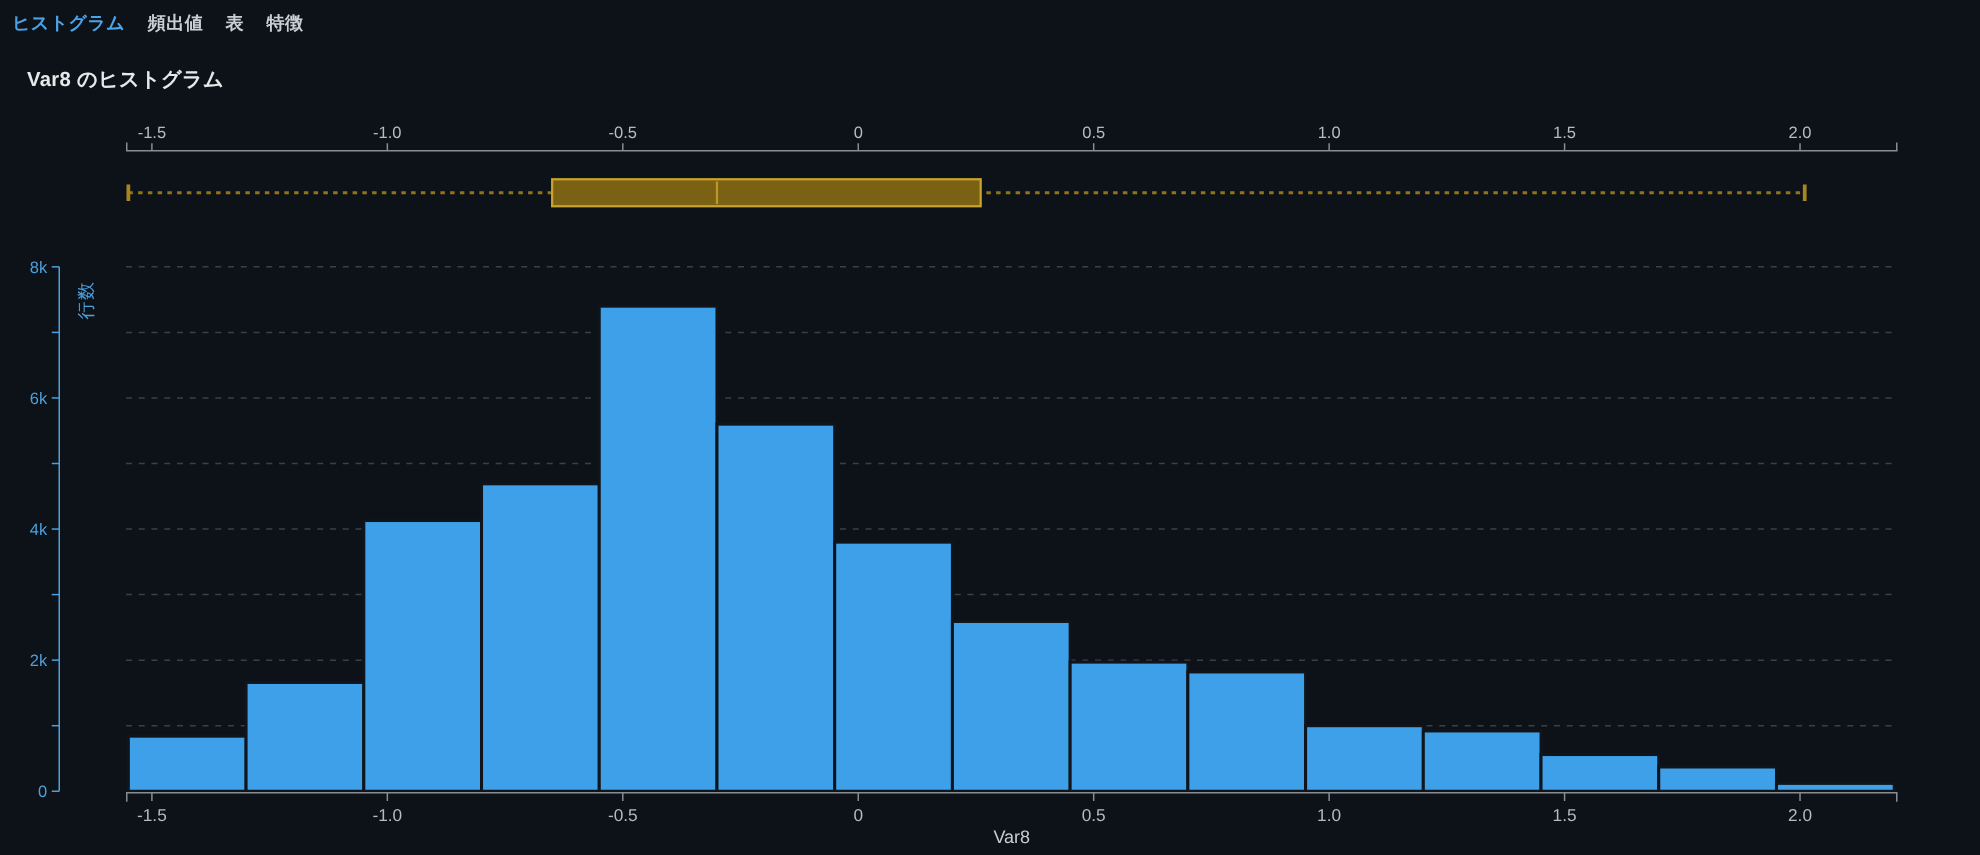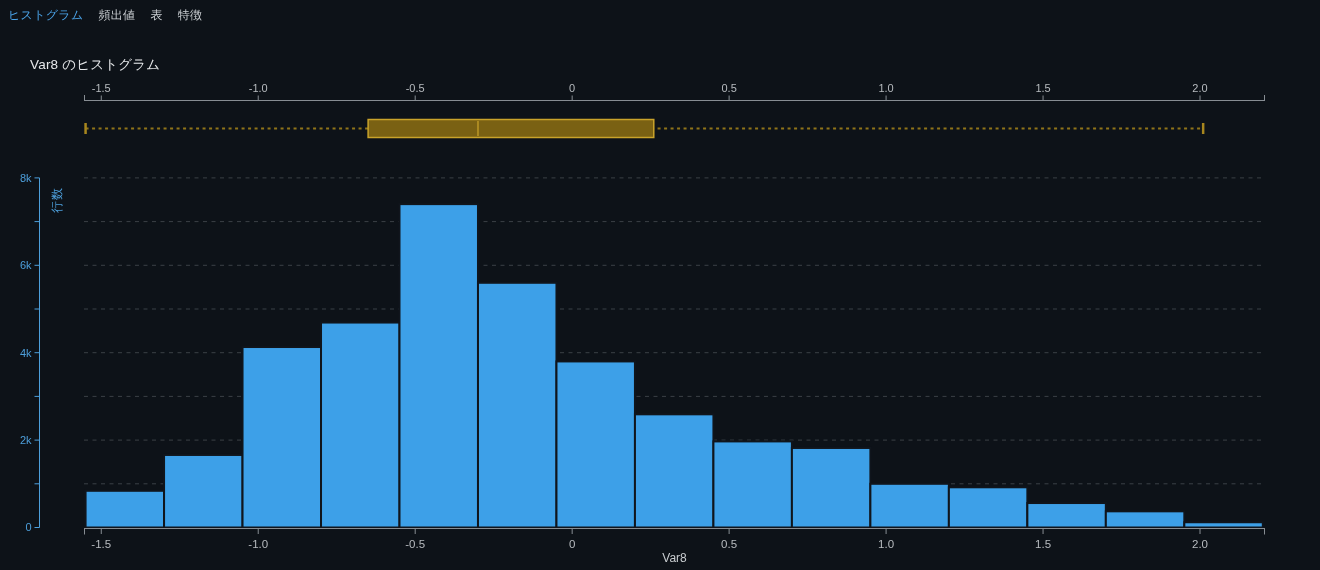--- a/index.html
+++ b/index.html
@@ -9,27 +9,27 @@
   body{
     width:1320px;height:570px;overflow:hidden;position:relative;
     background:var(--bg);
     font-family:"Liberation Sans","DejaVu Sans",sans-serif;
   }
   .tabs{
     position:absolute;top:7px;left:8px;display:flex;gap:15px;align-items:center;
     z-index:2;
   }
   .tab{
-    font-size:12px;font-weight:400;color:var(--inactive);cursor:pointer;
+    font-size:12px;font-weight:700;color:var(--inactive);cursor:pointer;
     letter-spacing:.3px;white-space:nowrap;
   }
   .tab.active{color:var(--accent);}
   .chart-title{
-    position:absolute;top:44px;left:18px;margin:12px;z-index:2;
-    font-size:13.5px;font-weight:400;color:var(--title);letter-spacing:.2px;
+    position:absolute;top:44px;left:18px;margin:0;z-index:2;
+    font-size:13.5px;font-weight:700;color:var(--title);letter-spacing:.2px;
   }
   #chart-svg{position:absolute;top:0;left:0;z-index:1;}
   #chart-svg text{font-family:"Liberation Sans","DejaVu Sans",sans-serif;}
 </style>
 </head>
 <body>
 
 <div class="tabs">
   <span class="tab active">ヒストグラム</span>
   <span class="tab">頻出値</span>

